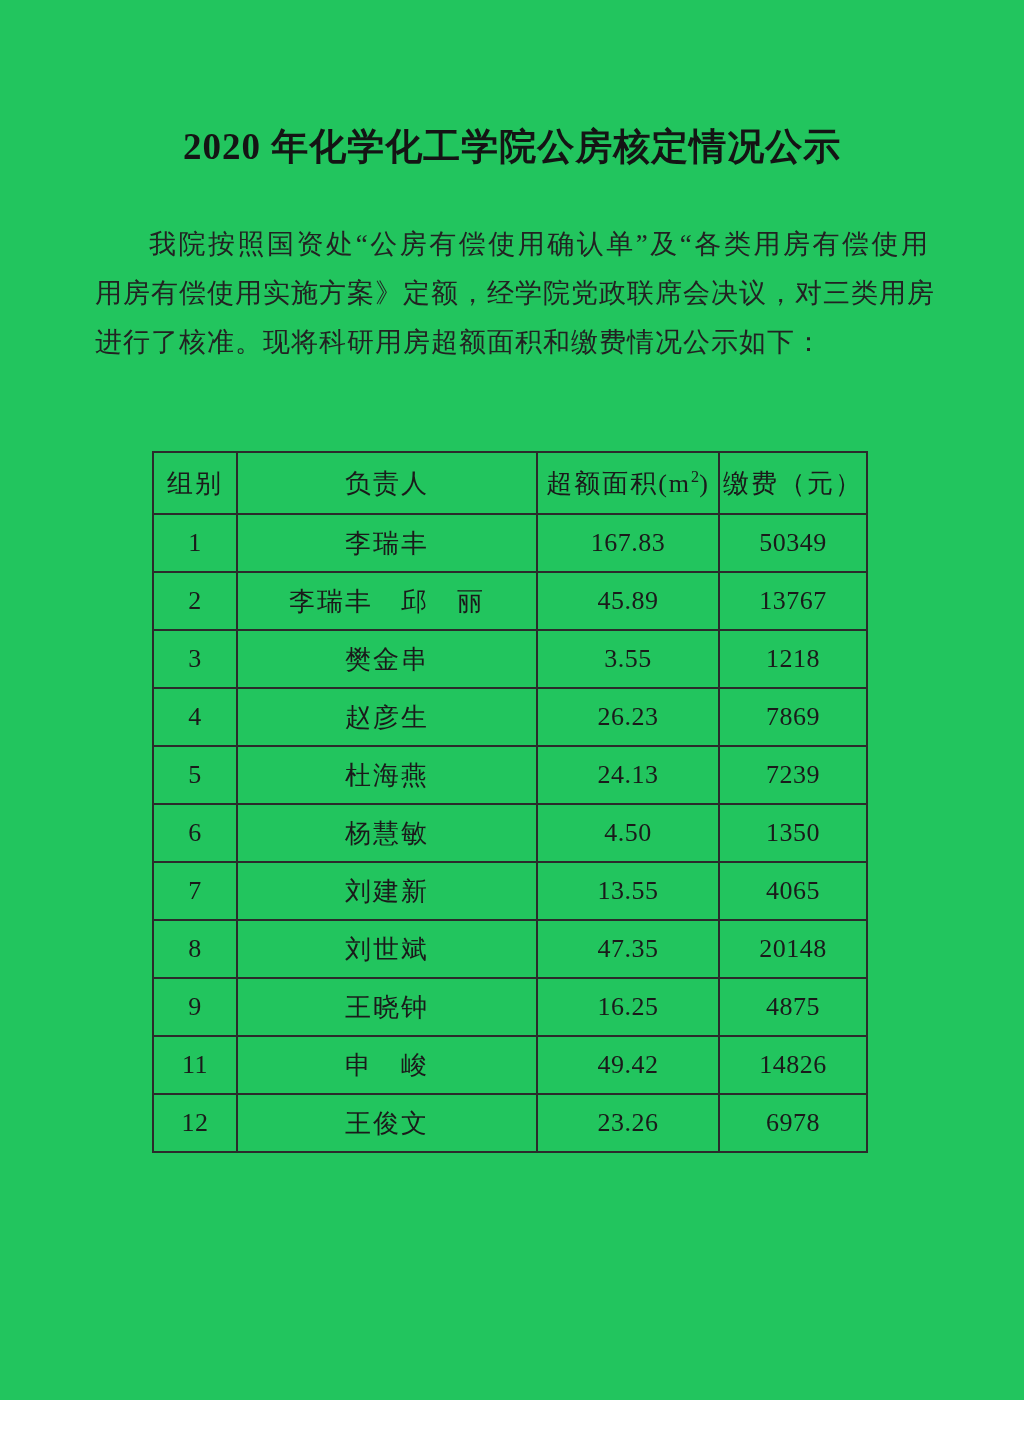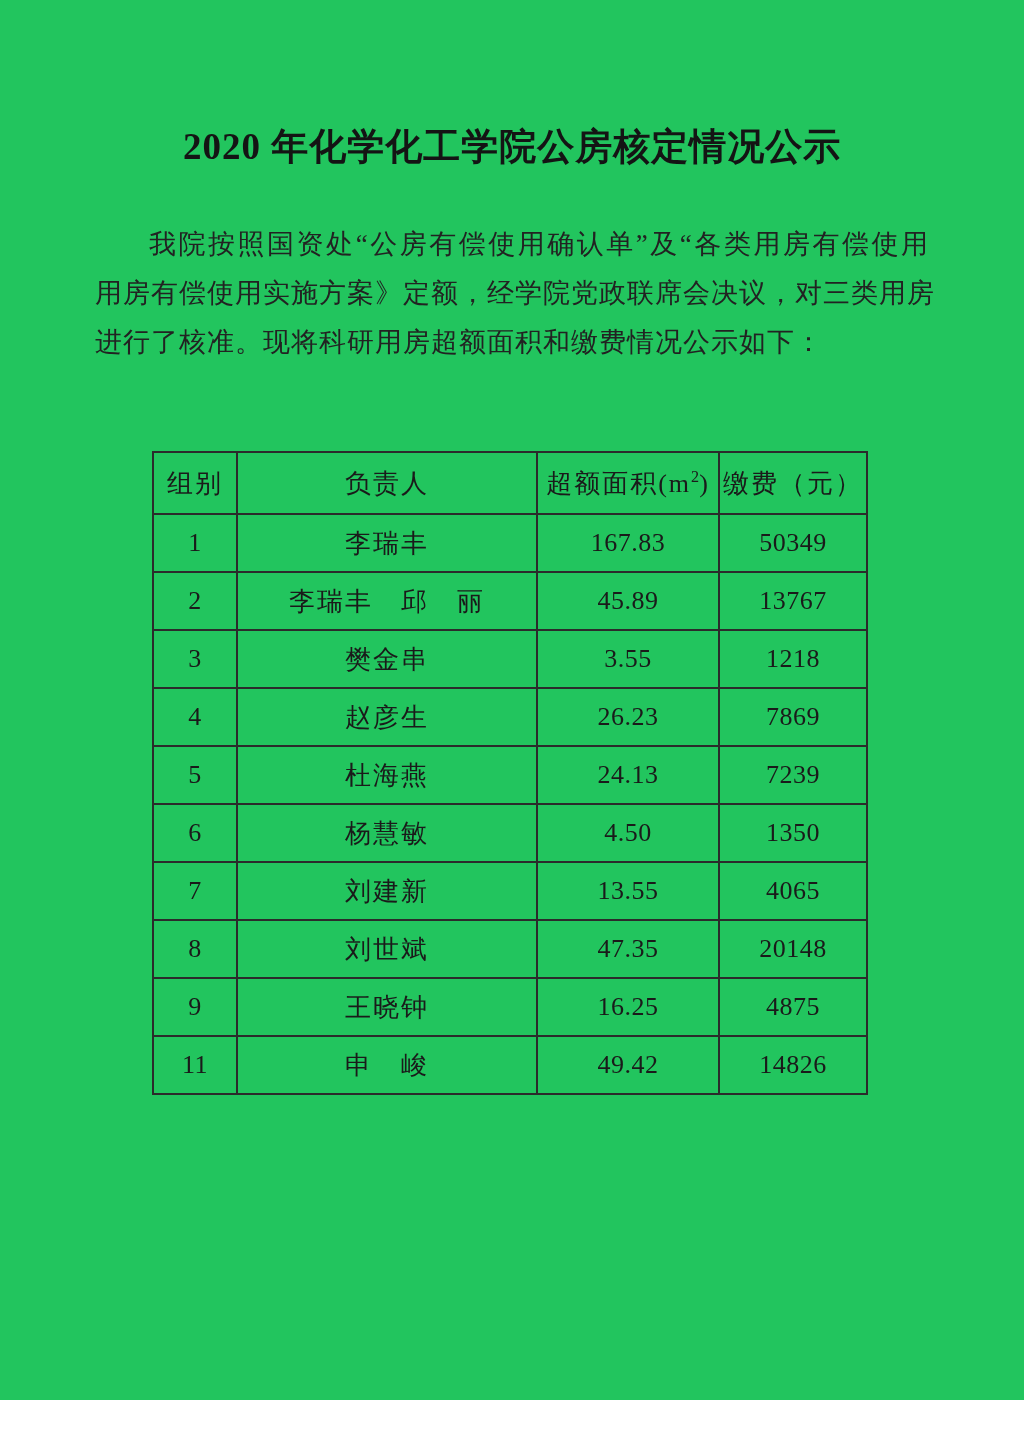--- a/index.html
+++ b/index.html
@@ -150,16 +150,22 @@
         <td>王晓钟</td>
         <td class="num">16.25</td>
         <td class="num">4875</td>
       </tr>
       <tr>
         <td class="num">11</td>
         <td>申　峻</td>
         <td class="num">49.42</td>
         <td class="num">14826</td>
       </tr>
+      <tr>
+        <td class="num">12</td>
+        <td>王俊文</td>
+        <td class="num">23.26</td>
+        <td class="num">6978</td>
+      </tr>
     </tbody>
   </table>
 
 </div>
 
 </body></html>

